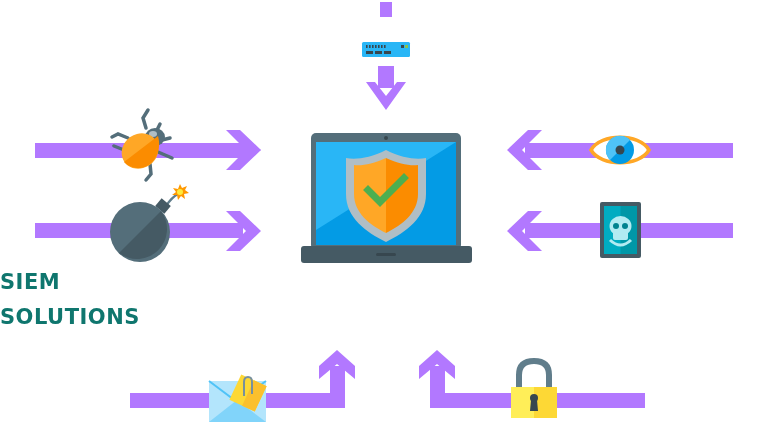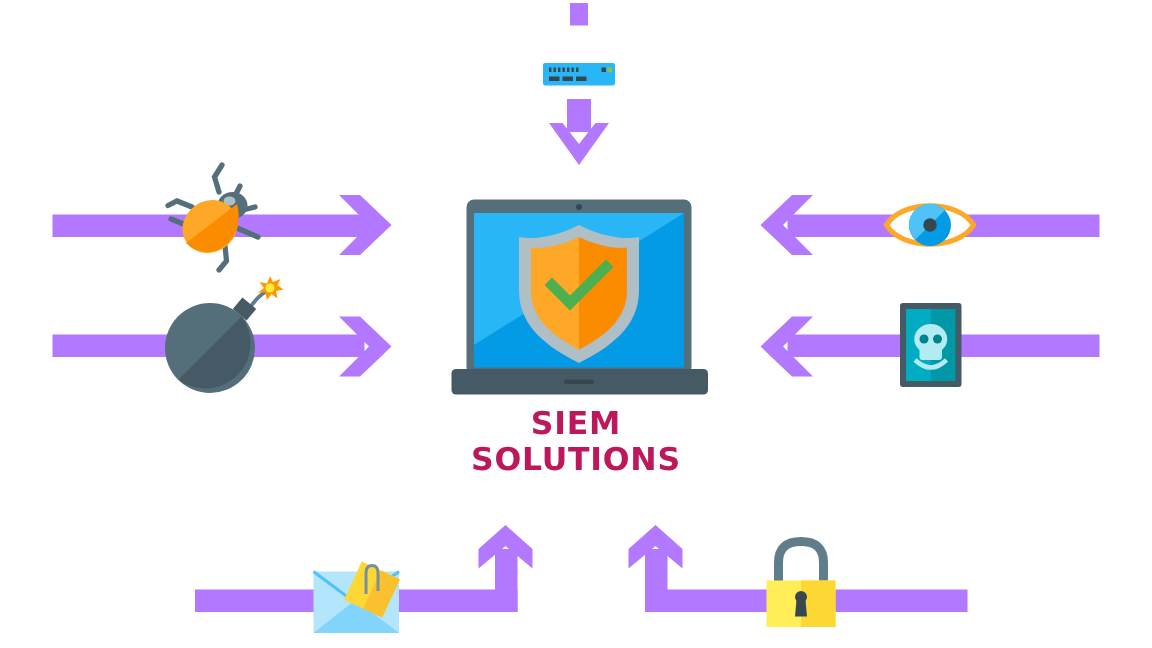--- a/index.html
+++ b/index.html
@@ -1,24 +1,24 @@
 <!DOCTYPE html>
 <html><head>
   <meta charset="utf-8">
   <style>
     html, body { margin: 0; padding: 0; background: #ffffff; }
     body { width: 768px; height: 432px; position: relative; overflow: hidden; font-family: "DejaVu Sans", sans-serif; }
     #canvas { position: absolute; left: 0; top: 0; width: 768px; height: 432px; }
     .label {
-      position: absolute; left: 0; width: 768px; text-align: center;
-      font-family: "DejaVu Sans", sans-serif; font-weight: bold; color: #be185d;
+      position: absolute; left: 0; width: 768px; 
+      font-family: "DejaVu Sans", sans-serif; font-weight: bold; color: #0f766e;
       font-size: 21px; letter-spacing: 0.5px;
     }
     #label-1 { top: 270px; }
-    #label-2 { top: 294px; }
+    #label-2 { top: 305px; }
   </style>
 </head>
 <body>
 
 <svg id="canvas" viewBox="0 0 768 432" xmlns="http://www.w3.org/2000/svg">
 
   <g fill="#b278ff">
 
     <g>
       <rect x="380" y="2" width="12" height="15"></rect>

